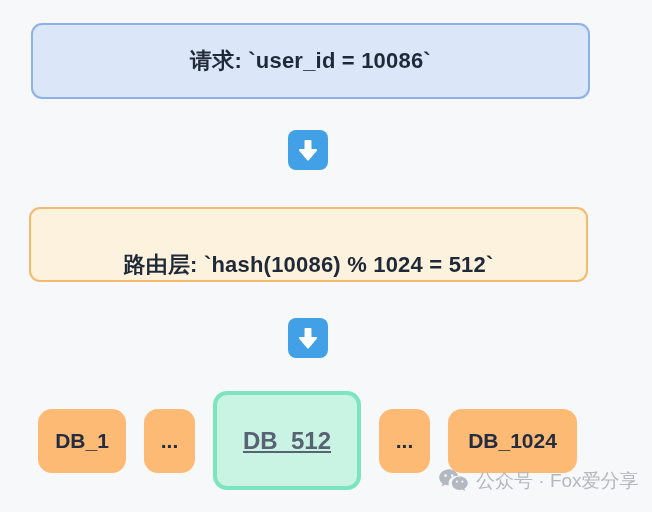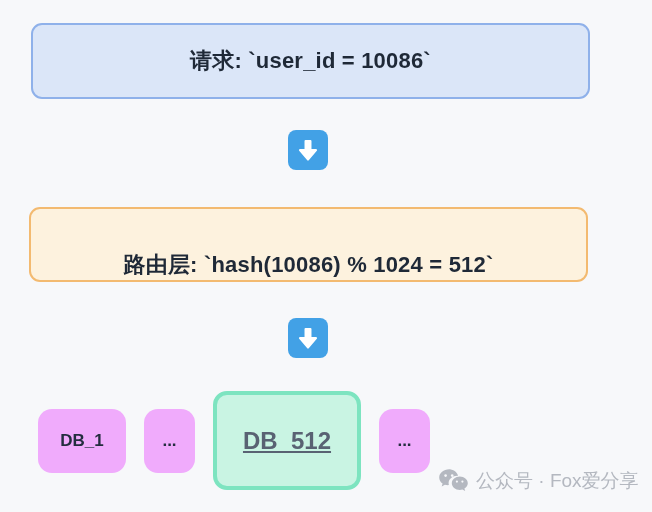--- a/index.html
+++ b/index.html
@@ -64,25 +64,25 @@
     height: 99px;
     display: flex;
     align-items: center;
     gap: 18px;
   }
   .db-node {
     box-sizing: border-box;
     display: flex;
     align-items: center;
     justify-content: center;
-    background: #f0abfc;
+    background: #fdba74;
     border-radius: 14px;
     height: 64px;
     font-weight: bold;
-    font-size: 17px;
+    font-size: 21px;
     color: #232d3f;
   }
   .db-node.w-db1    { width: 88px;  }
   .db-node.w-dots   { width: 51px;  }
   .db-node.w-db1024 { width: 129px; }
   .db-node.highlight {
     width: 148px;
     height: 99px;
     background: #c9f4e3;
     border: 4px solid #7de4c0;
@@ -136,20 +136,23 @@
     </div>
     <div class="db-node w-dots">
       <span>...</span>
     </div>
     <div class="db-node highlight">
       <span>DB_512</span>
     </div>
     <div class="db-node w-dots">
       <span>...</span>
     </div>
+    <div class="db-node w-db1024">
+      <span>DB_1024</span>
+    </div>
   </div>
 
   <div class="watermark">
     <svg width="31" height="26" viewBox="0 0 31 26">
       <g fill="#b4b8c0">
         <path d="M11.2 1.2C5.6 1.2 1.2 4.9 1.2 9.4c0 2.5 1.3 4.7 3.4 6.2l-.9 2.8 3.2-1.7c1 .3 2 .5 3.1.5.3 0 .6 0 .9-.1-.2-.6-.3-1.3-.3-2 0-4.1 3.9-7.4 8.8-7.4h.7c-.9-3.8-4.9-6.5-9.9-6.5z"></path>
         <path d="M29.8 15.2c0-3.7-3.6-6.7-8-6.7s-8 3-8 6.7 3.6 6.7 8 6.7c.9 0 1.8-.1 2.6-.4l2.8 1.5-.8-2.4c2.1-1.2 3.4-3.2 3.4-5.4z"></path>
       </g>
       <g fill="#f7f8fa">
         <circle cx="7.6" cy="7.6" r="1.3"></circle>

